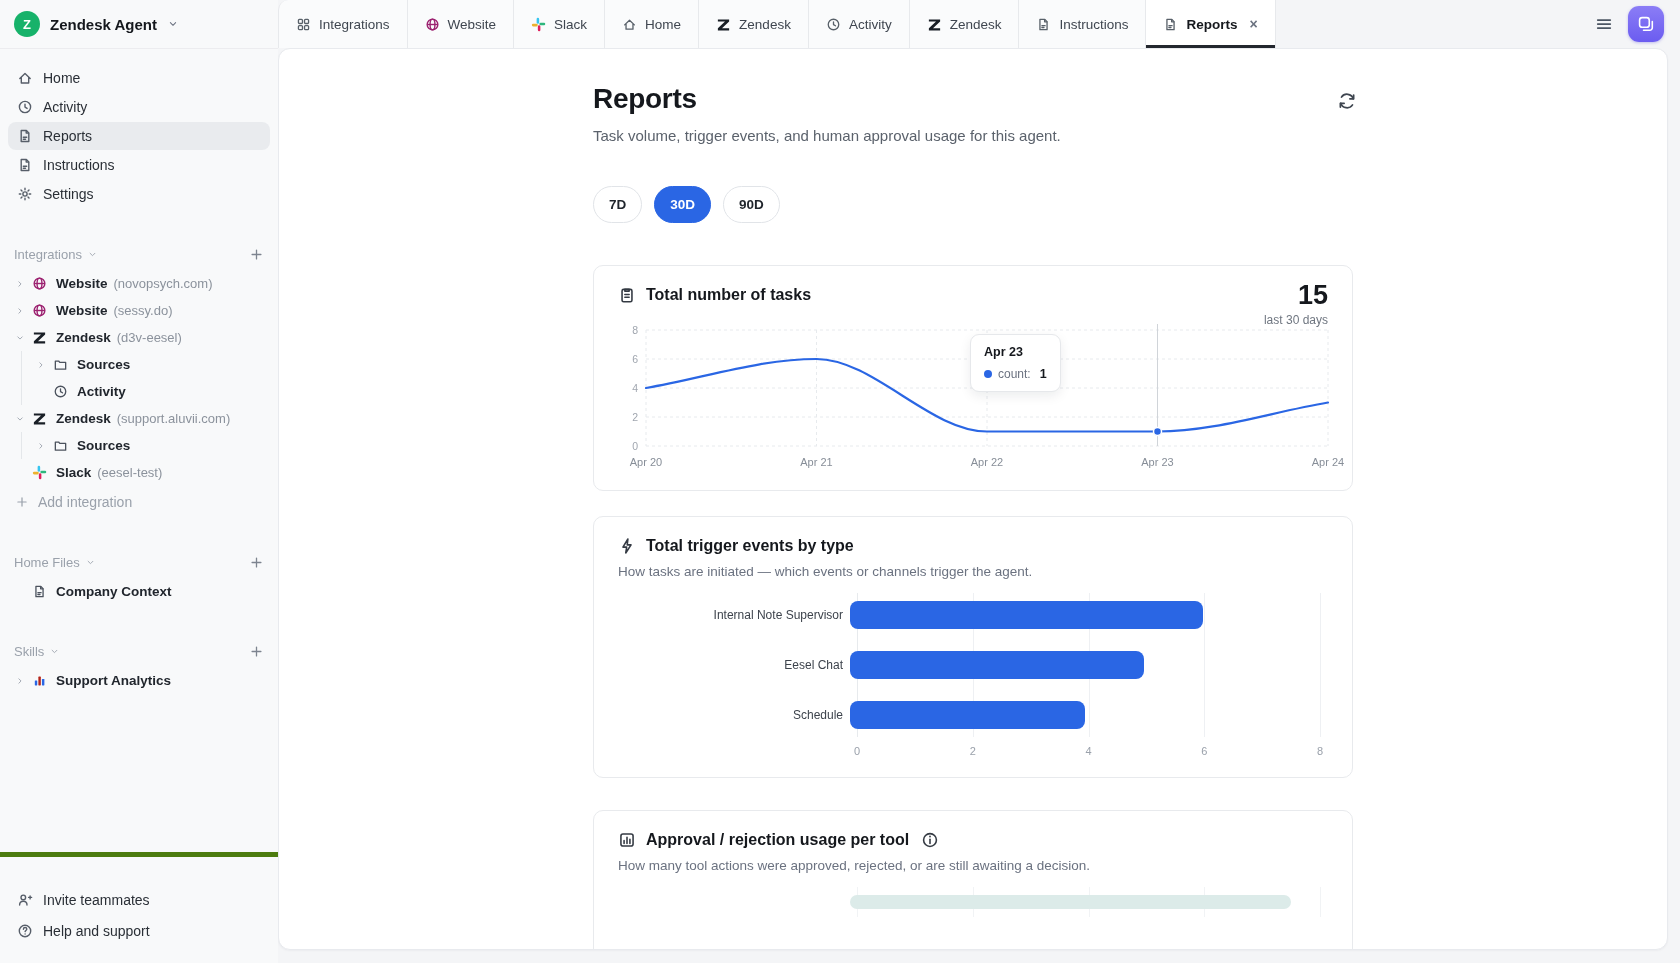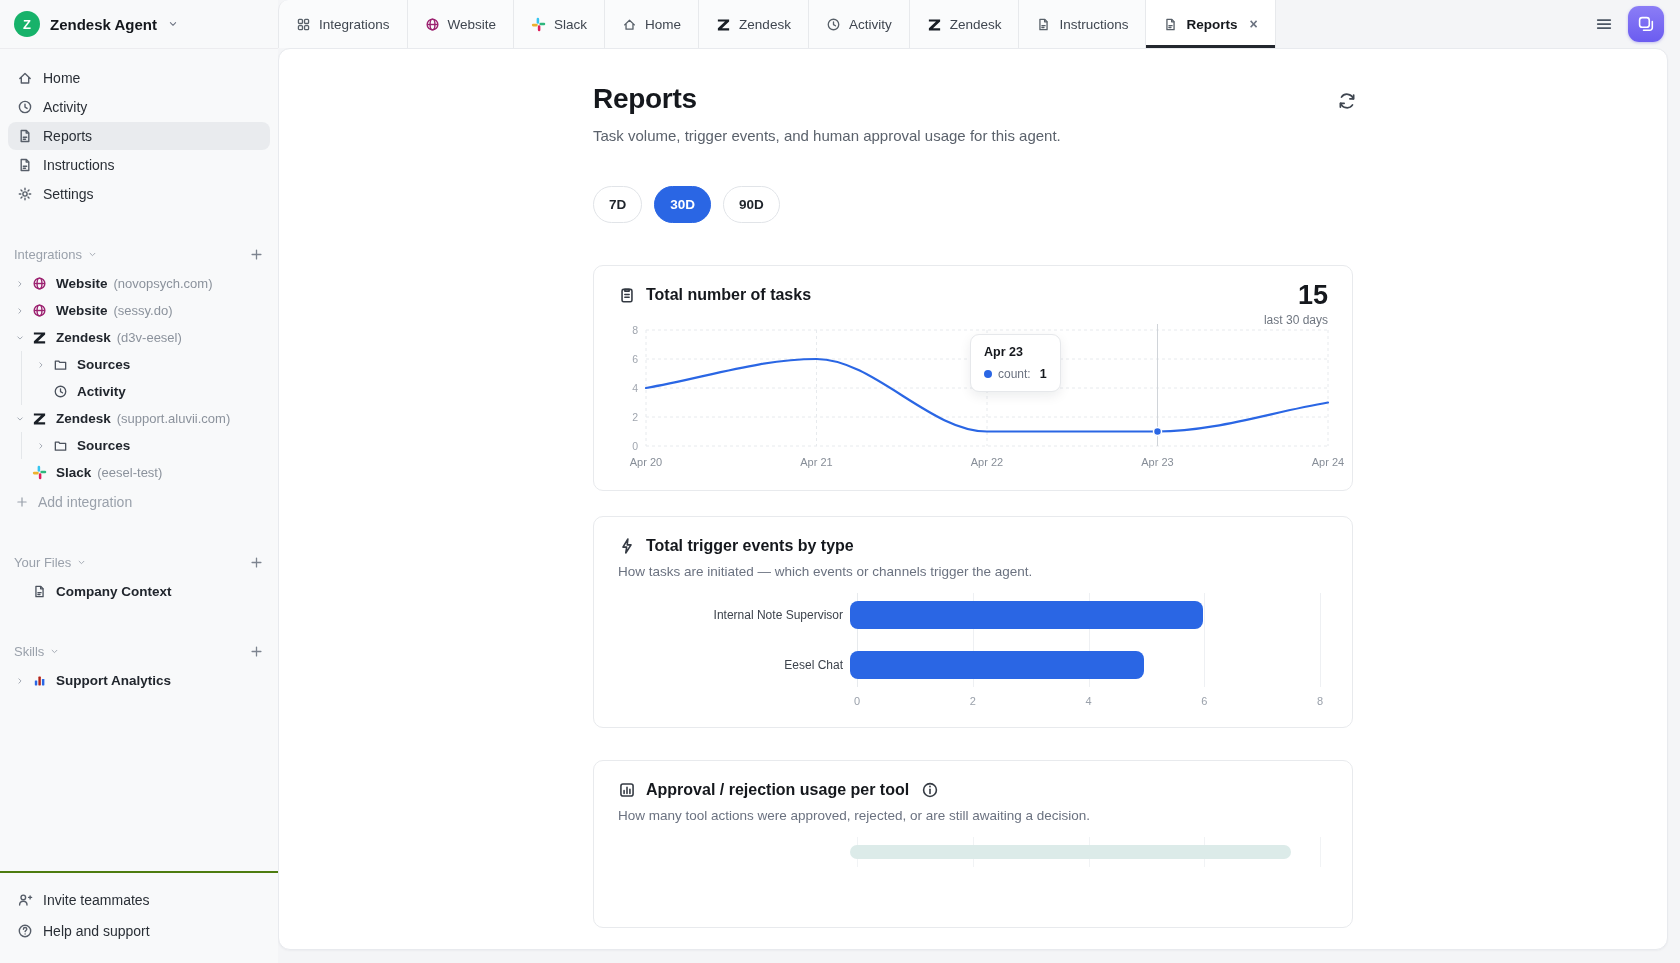--- a/index.html
+++ b/index.html
@@ -25,21 +25,21 @@
   .tree-row{display:flex;align-items:center;height:27px;padding-left:15px;font-size:13.5px;cursor:pointer}
   .tree-row .tchev{width:10px;height:10px;color:#99a0aa;margin-right:7px}
   .tree-row .tspacer{width:17px}
   .tree-row .ticon{width:15px;height:15px;margin-right:9px;color:#4c535e}
   .tree-label{font-weight:700;color:#21262d;font-weight:600}
   .tree-detail{margin-left:6px;color:#8b929c;font-size:13px}
   .tree-children{margin-left:21px;border-left:1px solid #e4e7ea;padding-left:14px}
   .tree-children .tree-row{padding-left:0}
   .add-row{display:flex;align-items:center;gap:9px;height:28px;padding-left:15px;color:#9aa1ab;font-size:14px;cursor:pointer;margin-top:2px}
   .add-row .icon{width:14px;height:14px}
-  .sb-footer{position:absolute;left:0;right:0;bottom:0;border-top:2px solid #4d7c0f;padding:12px 8px 16px}
+  .sb-footer{position:absolute;left:0;right:0;bottom:0;border-top:5px solid #4d7c0f;padding:28px 8px 16px}
   .sb-footer .sb-item{height:30px}
 
   
   .tabbar{position:absolute;left:278px;top:0;right:0;height:48px;display:flex;align-items:stretch;z-index:1}
   .tabs{display:flex}
   .tab{display:flex;align-items:center;gap:8px;padding:0 17px;font-size:13.5px;color:#3f4650;background:#fafbfc;border-right:1px solid #e7e9ec;cursor:pointer;white-space:nowrap}
   .tab:first-child{border-left:1px solid #e7e9ec;border-top-left-radius:10px}
   .tab .icon{width:15px;height:15px;color:#586069}
   .tab.active{background:#fff;color:#15181d;font-weight:600;box-shadow:inset 0 -3px 0 #23272e}
   .tab .tab-close{font-size:14px;color:#6b7280;margin-left:4px;line-height:1;cursor:pointer}
@@ -294,21 +294,21 @@
           <svg viewBox="0 0 16 16" fill="none" stroke="currentColor" stroke-width="1.4" stroke-linecap="round" stroke-linejoin="round">
             <path d="M8 3.3v9.4M3.3 8h9.4"></path>
           </svg>
         </span>
       <span>Add integration</span>
     </div>
   </section>
 
   <section class="sb-section">
     <div class="sb-sec-head">
-      <span>Your Files</span>
+      <span>Home Files</span>
       <span class="icon chev">
           <svg viewBox="0 0 16 16" fill="none" stroke="currentColor" stroke-width="1.4" stroke-linecap="round" stroke-linejoin="round">
             <path d="M4.5 6.2 8 9.7l3.5-3.5"></path>
           </svg>
         </span>
       <span class="icon plus">
           <svg viewBox="0 0 16 16" fill="none" stroke="currentColor" stroke-width="1.4" stroke-linecap="round" stroke-linejoin="round">
             <path d="M8 3.3v9.4M3.3 8h9.4"></path>
           </svg>
         </span>
@@ -581,20 +581,26 @@
               <div class="hbar-track">
                 <div class="hbar-bar" style="width: 75%; background: rgb(42, 102, 228);"></div>
               </div>
             </div>
             <div class="hbar-row">
               <span class="hbar-label">Eesel Chat</span>
               <div class="hbar-track">
                 <div class="hbar-bar" style="width: 62.5%; background: rgb(42, 102, 228);"></div>
               </div>
             </div>
+            <div class="hbar-row">
+              <span class="hbar-label">Schedule</span>
+              <div class="hbar-track">
+                <div class="hbar-bar" style="width: 50%; background: rgb(42, 102, 228);"></div>
+              </div>
+            </div>
           </div>
           <div class="hbar-ticks">
             <span style="left: 0%;">0</span>
             <span style="left: 25%;">2</span>
             <span style="left: 50%;">4</span>
             <span style="left: 75%;">6</span>
             <span style="left: 100%;">8</span>
           </div>
         </div>
     </section>

